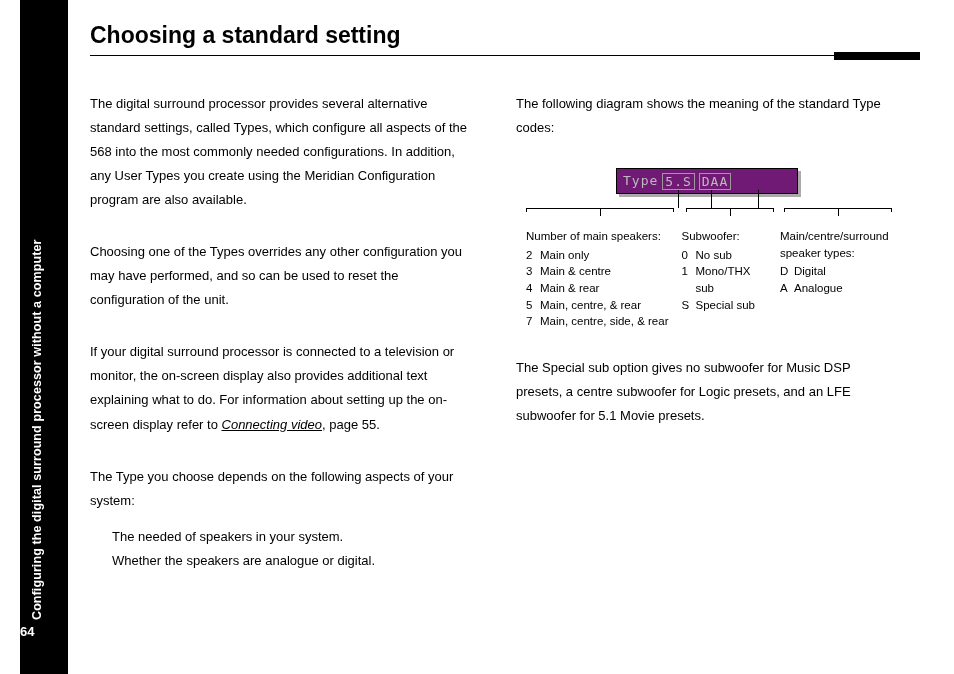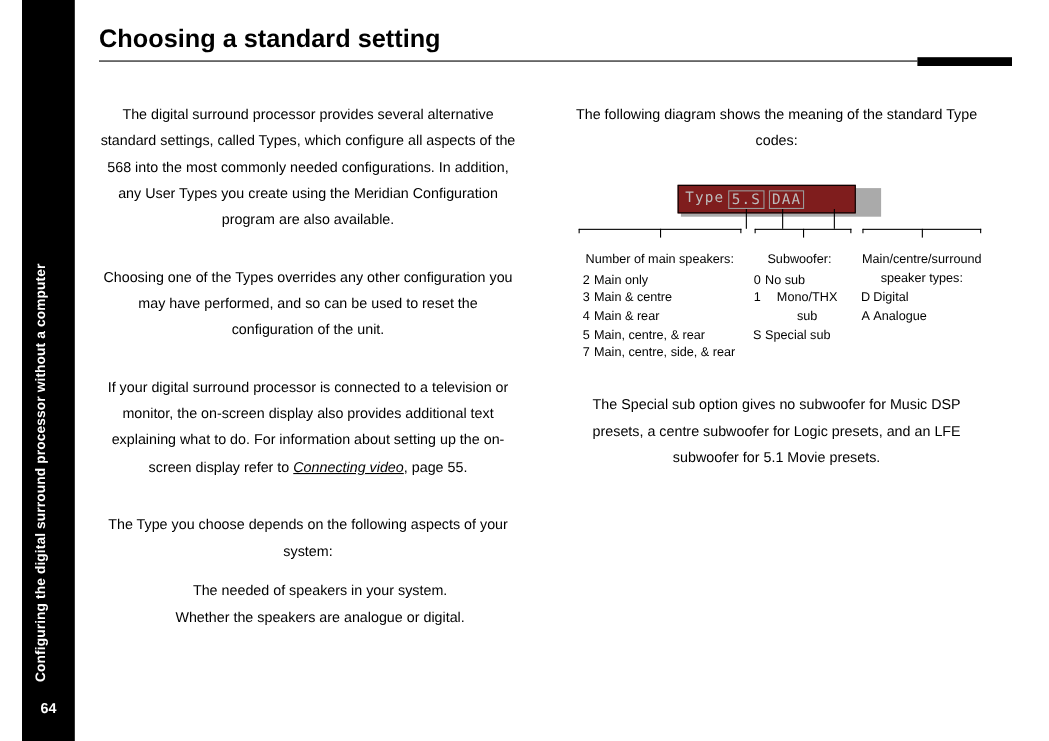--- a/index.html
+++ b/index.html
@@ -17,24 +17,23 @@
     position: absolute;
     left: 20px;
     top: 0;
     width: 48px;
     height: 674px;
     background: #000;
     color: #fff;
   }
   .left-rail .page-num {
     position: absolute;
-    bottom: 23px;
+    bottom: 35px;
     left: 0;
     width: 100%;
-    text-align: center;
     font-weight: bold;
     font-size: 13px;
   }
   .left-rail .vtext {
     position: absolute;
     left: 50%;
     bottom: 54px;
     transform-origin: left bottom;
     transform: rotate(-90deg);
     white-space: nowrap;
@@ -70,21 +69,20 @@
   }
   .rule-heavy {
     width: 86px;
     height: 8px;
     background: #000;
     margin-top: -3px;
   }
   .columns {
     display: flex;
     gap: 46px;
-    text-align: center;
   }
   .col {
     width: 380px;
     line-height: 1.85;
   }
   .col p { margin: 0 0 28px 0; }
   .col p.nobot { margin-bottom: 12px; }
   .indent-list { padding-left: 22px; line-height: 1.85; }
   .lcd-wrap {
     width: 320px;
@@ -98,22 +96,22 @@
   }
   .lcd-shadow {
     position: absolute;
     left: 3px; top: 3px;
     width: 182px; height: 26px;
     background: #aaa;
   }
   .lcd-panel {
     position: absolute;
     left: 0; top: 0;
-    width: 162px; height: 26px;
-    background: #7f1d1d;
+    width: 182px; height: 26px;
+    background: #701a75;
     border: 1px solid #000;
     font-family: monospace;
     color: #bcbcbc;
     display: flex;
     align-items: center;
     padding-left: 6px;
     font-size: 13px;
     letter-spacing: 1px;
   }
   .lcd-panel .box {

